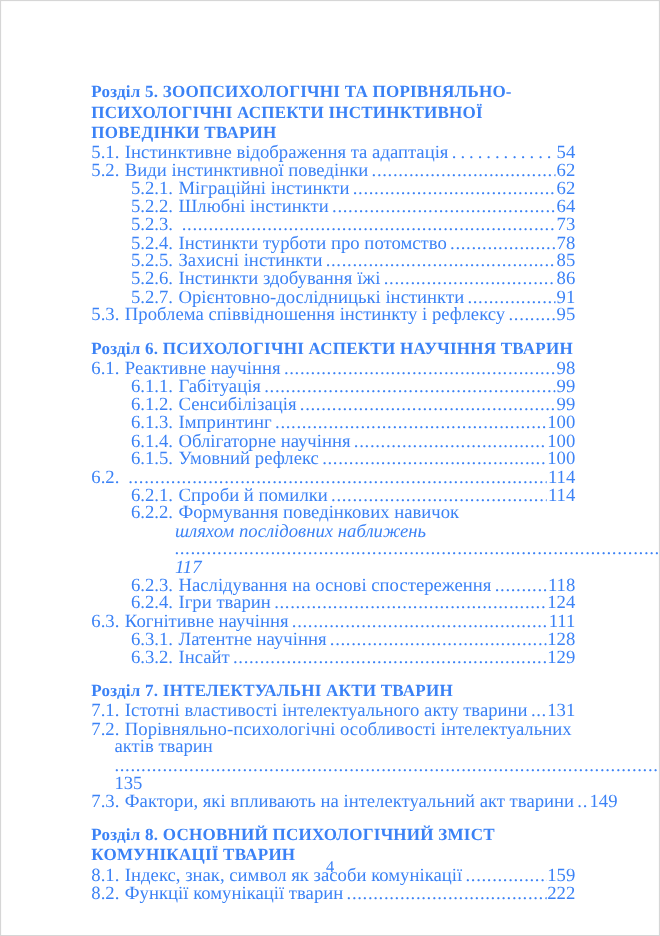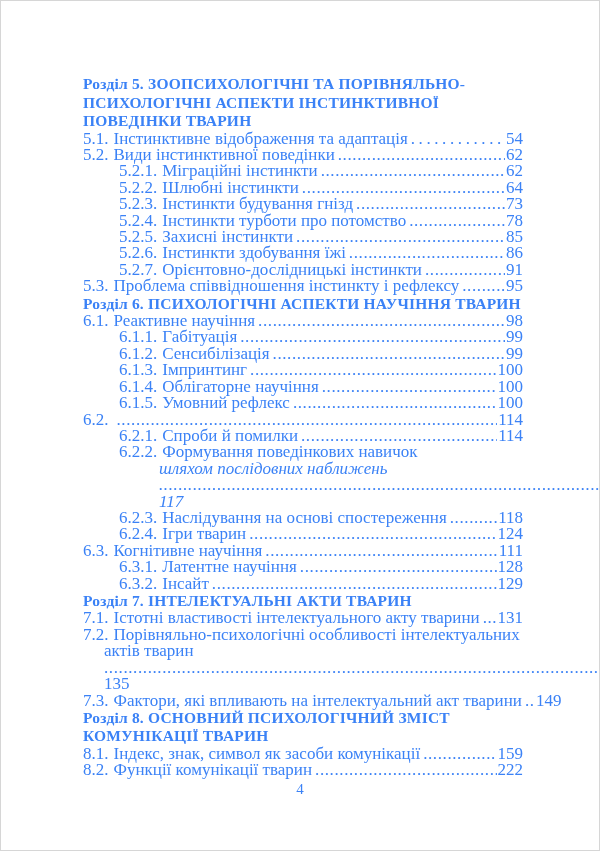--- a/index.html
+++ b/index.html
@@ -18,21 +18,21 @@
     box-sizing: border-box;
     border: 1px solid #d6d6d6;
     padding-left: 31px;
   }
   .content {
     position: absolute;
     left: 82px;
     top: 74px;
     width: 440px;
   }
-  .toc-section { }
+  .toc-section { margin-top: 14px; }
   .toc-section:first-child { margin-top: 0; }
   .heading-line {
     font-weight: bold;
     font-size: 15.5px;
     line-height: 18.5px;
     letter-spacing: 0.2px;
     white-space: nowrap;
   }
   .row {
     display: flex;
@@ -94,21 +94,20 @@
           <span class="page-ref">62</span>
         </div>
         <div class="row lvl3">
           <span class="num">5.2.2.</span>
           <span class="txt">Шлюбні інстинкти</span>
           <span class="leader">....................................................................................................................................................................................................................................................................</span>
           <span class="page-ref">64</span>
         </div>
         <div class="row lvl3">
           <span class="num">5.2.3.</span>
-          <span class="txt">Інстинкти будування гнізд</span>
           <span class="leader">....................................................................................................................................................................................................................................................................</span>
           <span class="page-ref">73</span>
         </div>
         <div class="row lvl3">
           <span class="num">5.2.4.</span>
           <span class="txt">Інстинкти турботи про потомство</span>
           <span class="leader">....................................................................................................................................................................................................................................................................</span>
           <span class="page-ref">78</span>
         </div>
         <div class="row lvl3">

